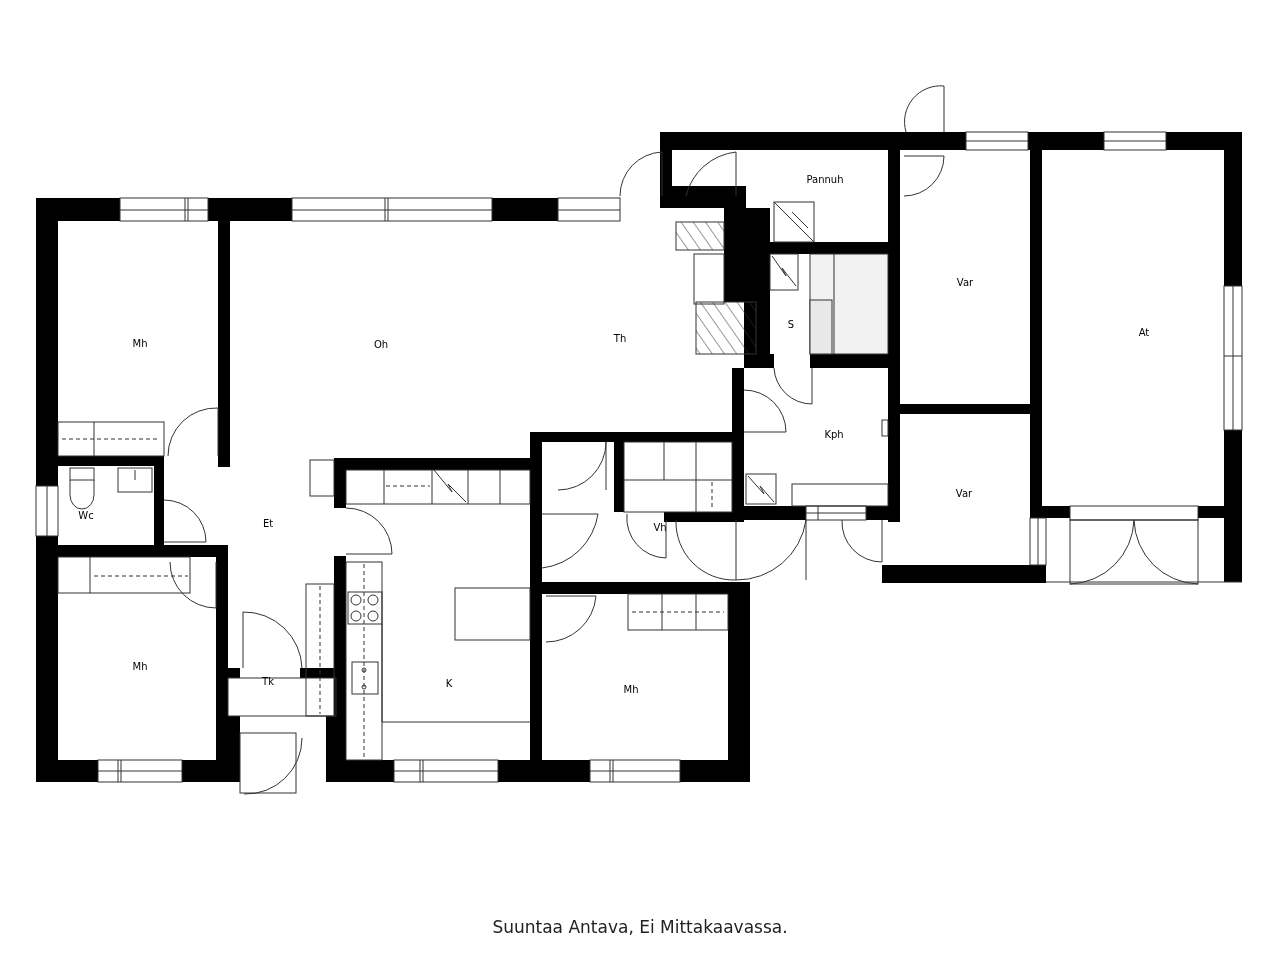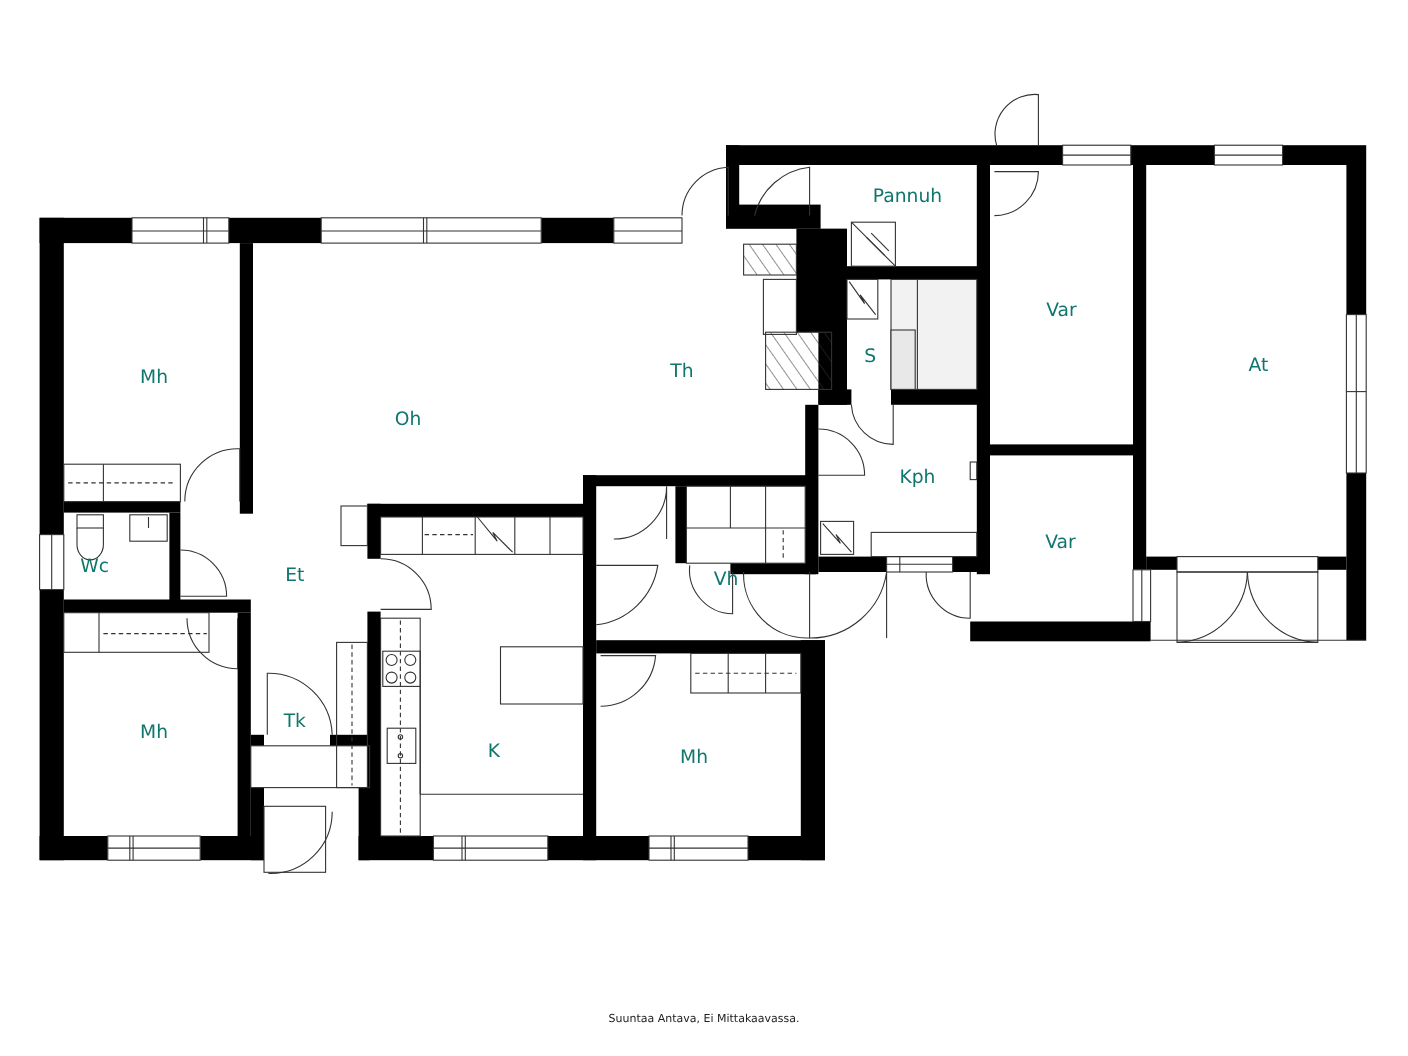--- a/index.html
+++ b/index.html
@@ -1,19 +1,19 @@
 <!DOCTYPE html>
 <html><head>
 <meta charset="utf-8">
 <style>
   html, body { margin:0; padding:0; background:#ffffff; }
   body { width:1280px; height:960px; position:relative; overflow:hidden; font-family:"DejaVu Sans", sans-serif; }
   #plan { position:absolute; left:0; top:0; }
-  .lbl { position:absolute; font-size:17px; color:#0f766e; transform:translate(-50%,-50%); white-space:nowrap; }
-  .caption { position:absolute; left:640px; top:927px; transform:translate(-50%,-50%); font-size:10px; color:#222; white-space:nowrap; }
+  .lbl { position:absolute; font-size:10px; color:#000000; transform:translate(-50%,-50%); white-space:nowrap; }
+  .caption { position:absolute; left:640px; top:927px; transform:translate(-50%,-50%); font-size:17px; color:#222; white-space:nowrap; }
 </style>
 </head>
 <body>
 
 <svg id="plan" width="1280" height="960" viewBox="0 0 1280 960" xmlns="http://www.w3.org/2000/svg">
 
   <g fill="#000">
 
     <rect x="36" y="198" width="22" height="584"></rect>
     <rect x="36" y="198" width="84" height="23"></rect>
@@ -207,29 +207,29 @@
   </g>
 
   <defs>
     <pattern id="hatch" width="10" height="10" patternUnits="userSpaceOnUse" patternTransform="rotate(-35)">
       <line x1="0" y1="0" x2="0" y2="10" stroke="#333" stroke-width="1"></line>
     </pattern>
   </defs>
 </svg>
 
 <div class="lbl" style="left:140px;top:343px;">Mh</div>
-<div class="lbl" style="left:371px;top:344px;margin-top:37px;">Oh</div>
+<div class="lbl" style="left:381px;top:344px;">Oh</div>
 <div class="lbl" style="left:620px;top:338px;">Th</div>
 <div class="lbl" style="left:825px;top:179px;">Pannuh</div>
 <div class="lbl" style="left:791px;top:324px;">S</div>
 <div class="lbl" style="left:965px;top:282px;">Var</div>
 <div class="lbl" style="left:1144px;top:332px;">At</div>
 <div class="lbl" style="left:814px;top:434px;padding-left:40px;">Kph</div>
 <div class="lbl" style="left:964px;top:493px;">Var</div>
 <div class="lbl" style="left:660px;top:491px;margin-top:36px;">Vh</div>
 <div class="lbl" style="left:86px;top:515px;">Wc</div>
 <div class="lbl" style="left:268px;top:523px;">Et</div>
 <div class="lbl" style="left:140px;top:666px;">Mh</div>
-<div class="lbl" style="left:268px;top:656px;">Tk</div>
+<div class="lbl" style="left:268px;top:681px;">Tk</div>
 <div class="lbl" style="left:449px;top:683px;">K</div>
 <div class="lbl" style="left:631px;top:689px;">Mh</div>
 
 <div class="caption">Suuntaa Antava, Ei Mittakaavassa.</div>
 
 </body></html>

